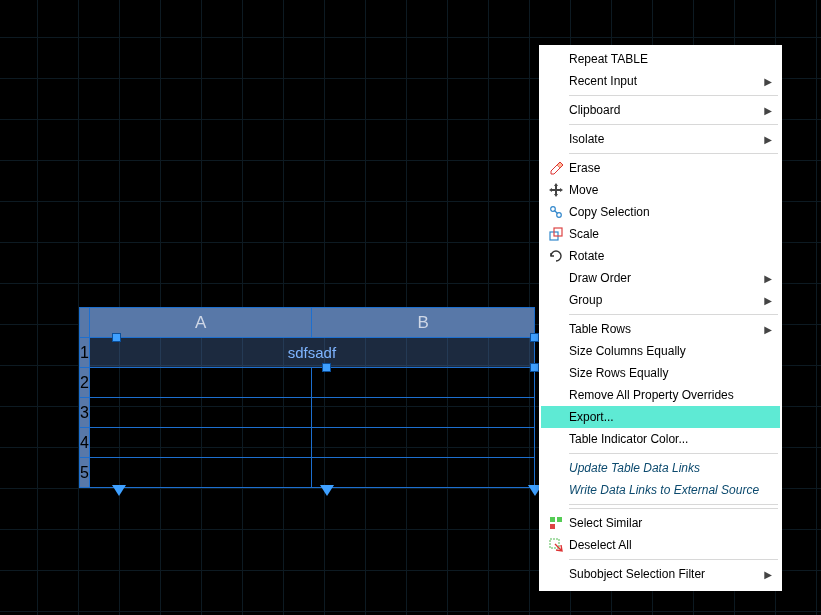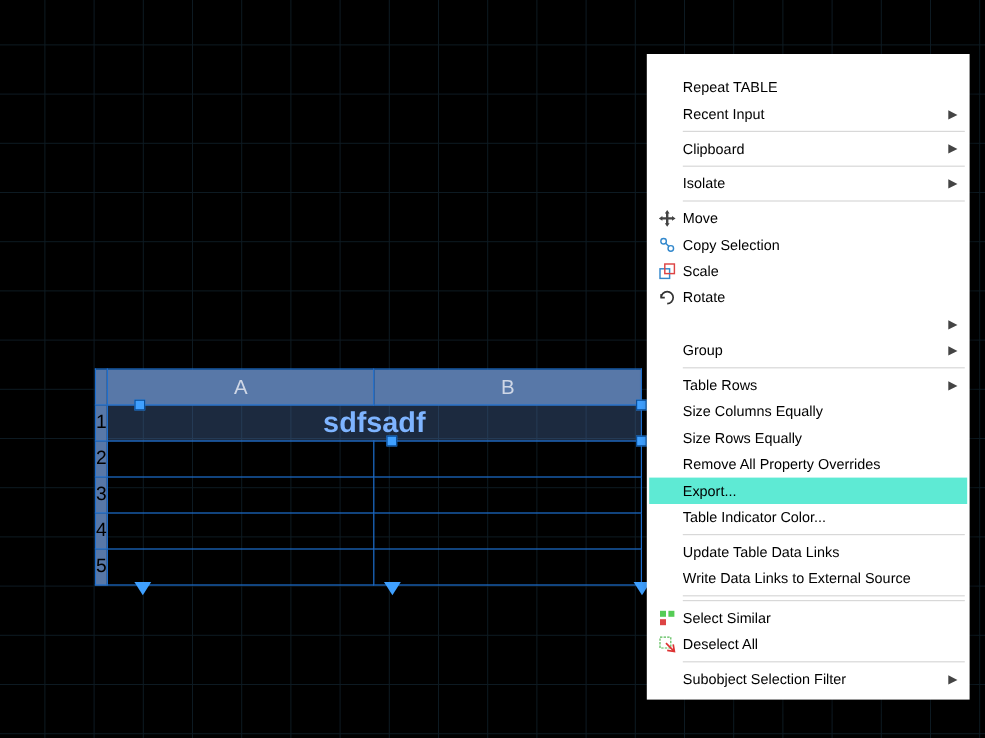--- a/index.html
+++ b/index.html
@@ -47,22 +47,21 @@
   .cad-table thead th.corner { background: #5878a8; }
   .cad-table tbody td.rownum {
     background: #5878a8;
     color: #000;
     font-size: 16px;
   }
   .cad-table tbody td.cell { background: transparent; }
   .cad-table tbody tr.title-row td.cell {
     background: rgba(80,120,180,0.35);
     color: #7eb4ff;
-    font-size: 24px;
-    font-weight: bold;
+    font-size: 15px;
   }
 
   
   .grip {
     position: absolute;
     width: 9px; height: 9px;
     background: #3fa0ff;
     border: 1px solid #0a4f9c;
   }
   .grip.arrow {
@@ -71,25 +70,25 @@
   .grip.arrow.down {
     border-left: 7px solid transparent;
     border-right: 7px solid transparent;
     border-top: 11px solid #3fa0ff;
   }
 
   
   .context-menu {
     position: absolute;
     left: 539px; top: 45px;
-    width: 269px;
+    width: 243px;
     background: #fff;
     color: #000;
     box-shadow: 3px 3px 8px rgba(0,0,0,0.5);
-    padding: 17px 2px 6px;
+    padding: 3px 2px 6px;
     font-size: 12px;
   }
   .context-menu .item {
     display: flex;
     align-items: center;
     height: 22px;
     padding: 0 18px 0 2px;
     position: relative;
     cursor: default;
   }
@@ -107,21 +106,22 @@
   }
   .context-menu .item .chev {
     position: absolute; right: 8px;
     color: #444;
     font-size: 10px;
   }
   .context-menu .item.highlight {
     background: #5eead4;
   }
   .context-menu .item.disabled .label {
-    color: #000000;
+    color: #0c4a6e;
+    font-style: italic;
   }
   .context-menu .sep {
     height: 1px;
     background: #d8d8d8;
     margin: 3px 2px 3px 28px;
   }
 
   
   .ico { width: 16px; height: 16px; }
 </style>
@@ -207,20 +207,29 @@
     <span class="iconslot"></span>
     <span class="label">Isolate</span>
     <span class="chev">▶</span>
   </div>
 
   <div class="sep"></div>
 
   <div class="item">
     <span class="iconslot">
       <svg class="ico" viewBox="0 0 16 16">
+          <path d="M3 11 L9 5 L12 8 L6 14 L3 14 Z" fill="#fff" stroke="#d33" stroke-width="1"></path>
+          <path d="M9 5 L12 2 L15 5 L12 8" fill="#fb9" stroke="#d33" stroke-width="1"></path>
+        </svg>
+    </span>
+    <span class="label">Erase</span>
+  </div>
+  <div class="item">
+    <span class="iconslot">
+      <svg class="ico" viewBox="0 0 16 16">
           <path d="M8 1 L10 4 H9 V7 H12 V6 L15 8 L12 10 V9 H9 V12 H10 L8 15 L6 12 H7 V9 H4 V10 L1 8 L4 6 V7 H7 V4 H6 Z" fill="#444"></path>
         </svg>
     </span>
     <span class="label">Move</span>
   </div>
   <div class="item">
     <span class="iconslot">
       <svg class="ico" viewBox="0 0 16 16">
           <circle cx="5" cy="5" r="2.3" fill="none" stroke="#38c" stroke-width="1.2"></circle>
           <circle cx="11" cy="11" r="2.3" fill="none" stroke="#38c" stroke-width="1.2"></circle>
@@ -242,20 +251,21 @@
     <span class="iconslot">
       <svg class="ico" viewBox="0 0 16 16">
           <path d="M3 8 A5 5 0 1 1 8 13" fill="none" stroke="#333" stroke-width="1.4"></path>
           <path d="M3 5 L3 8 L6 8" fill="none" stroke="#333" stroke-width="1.4"></path>
         </svg>
     </span>
     <span class="label">Rotate</span>
   </div>
   <div class="item">
     <span class="iconslot"></span>
+    <span class="label">Draw Order</span>
     <span class="chev">▶</span>
   </div>
   <div class="item">
     <span class="iconslot"></span>
     <span class="label">Group</span>
     <span class="chev">▶</span>
   </div>
 
   <div class="sep"></div>
 

